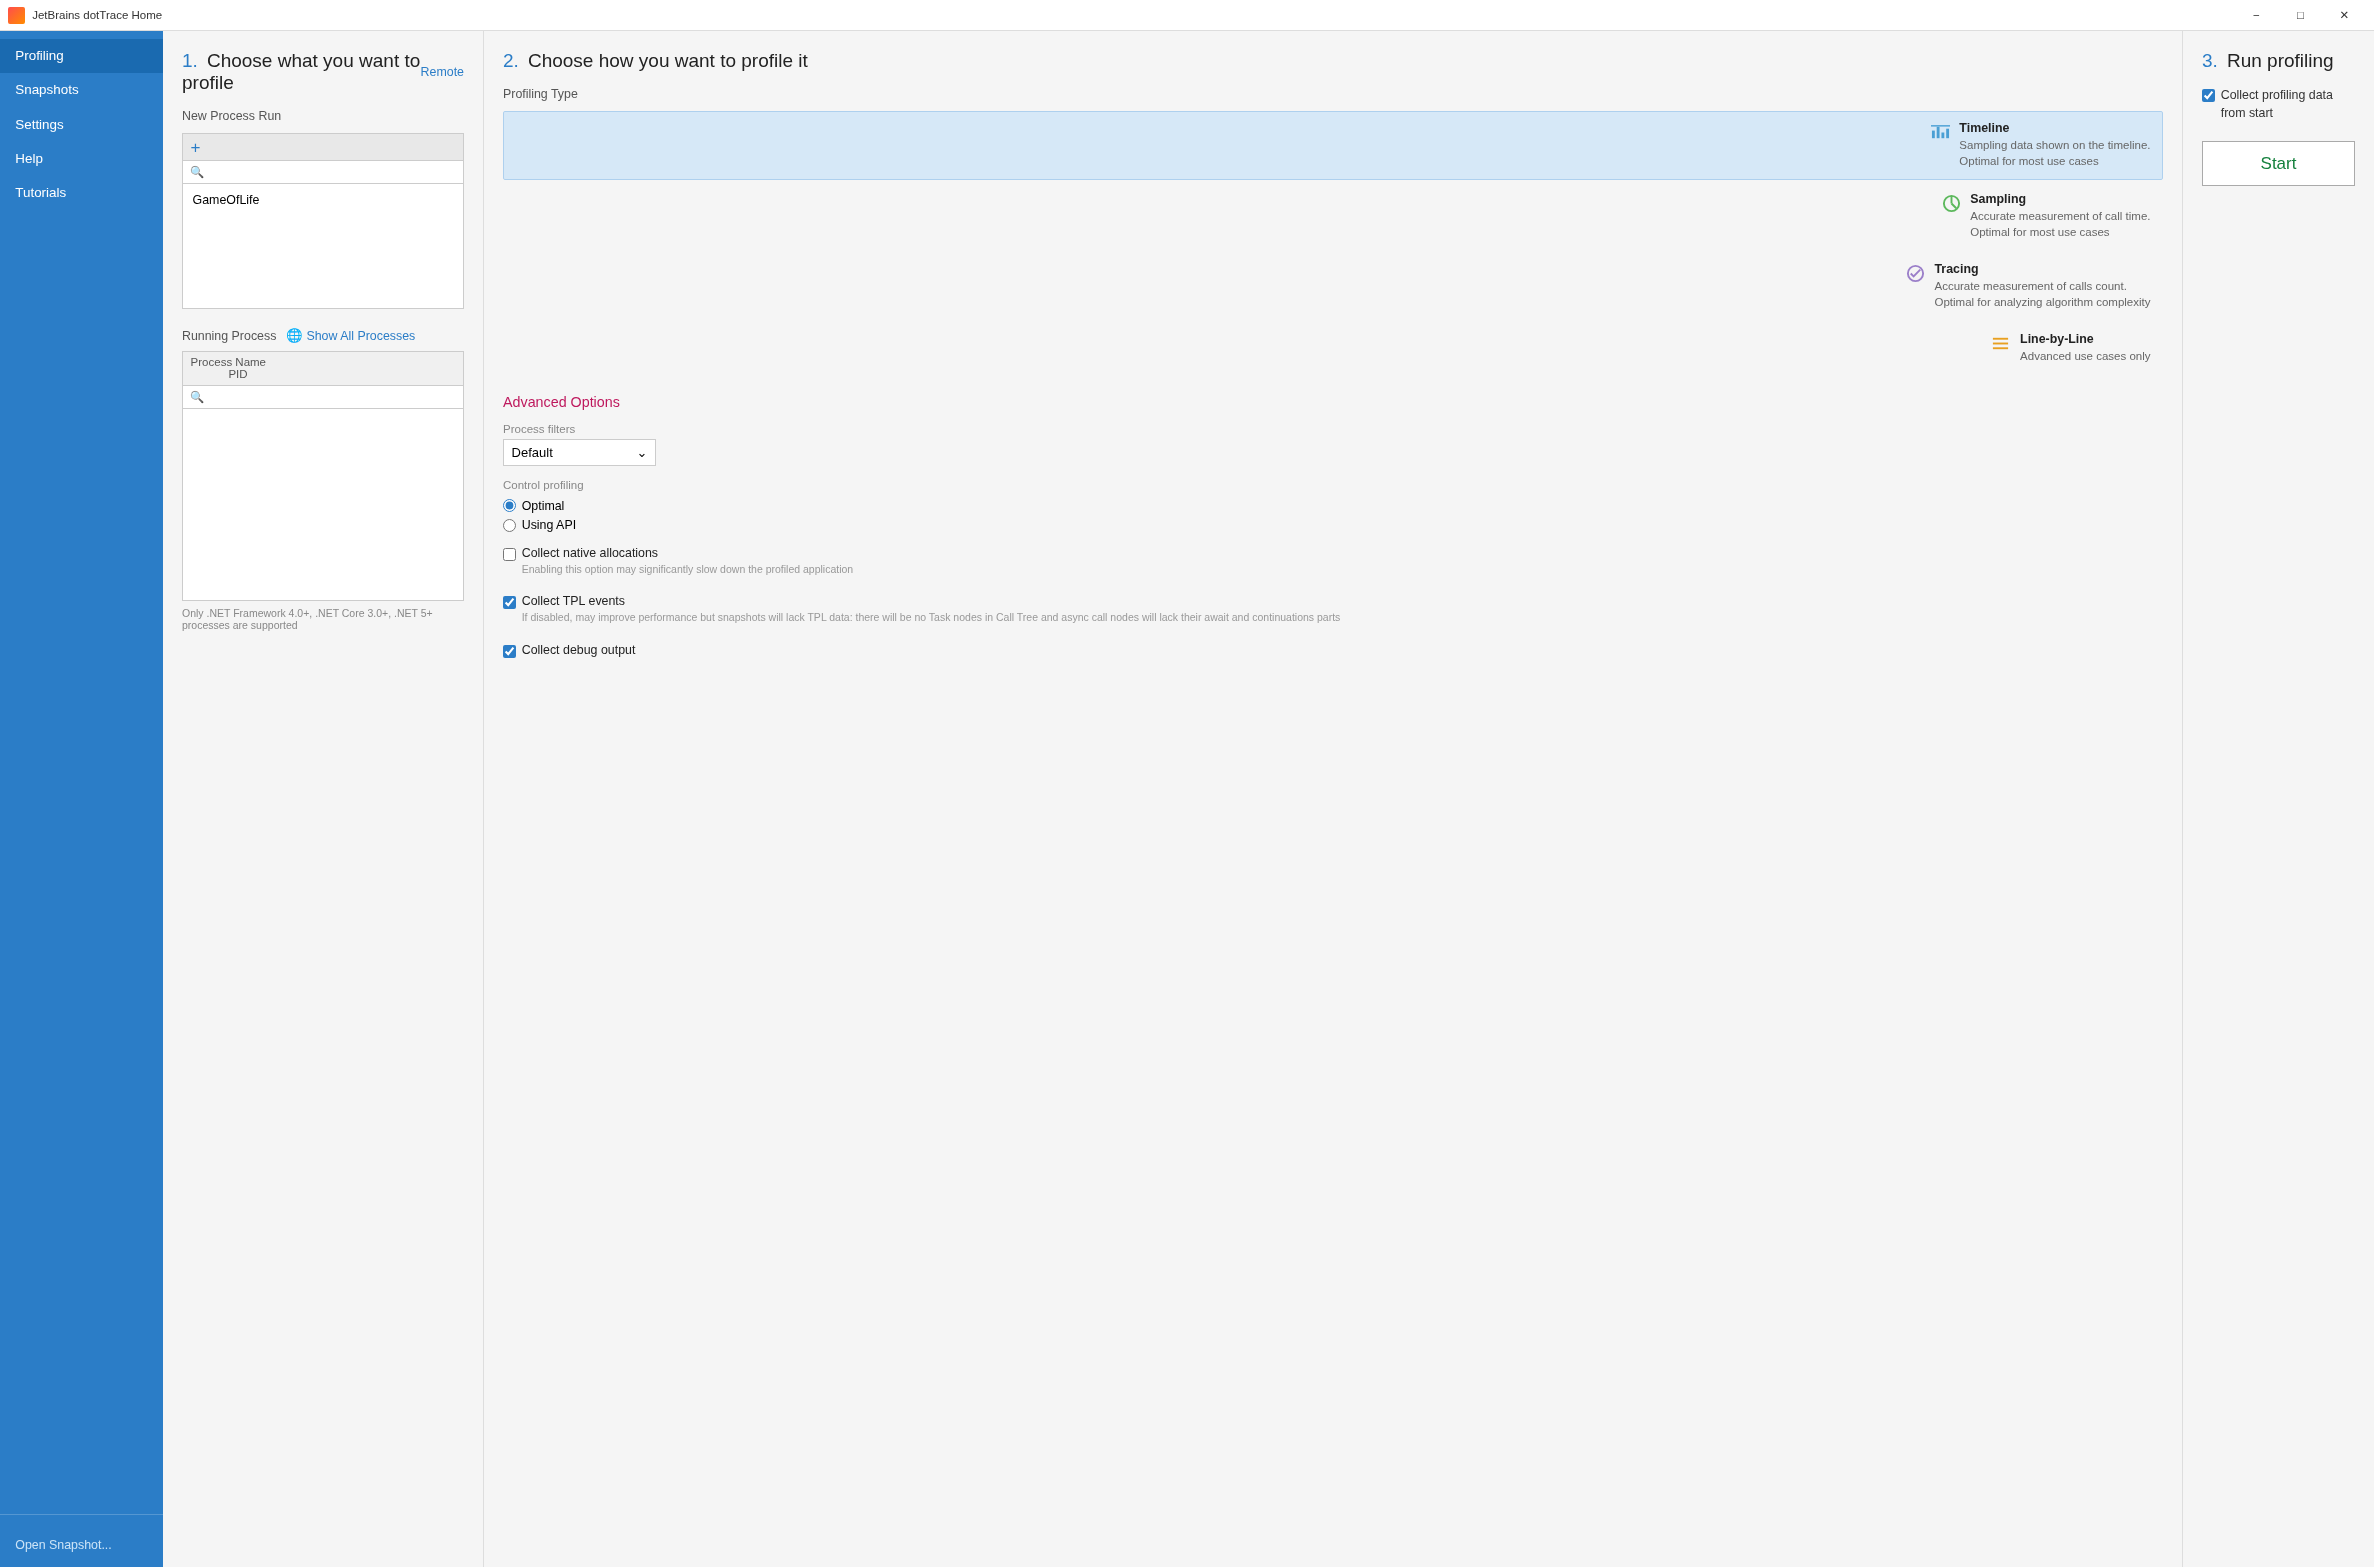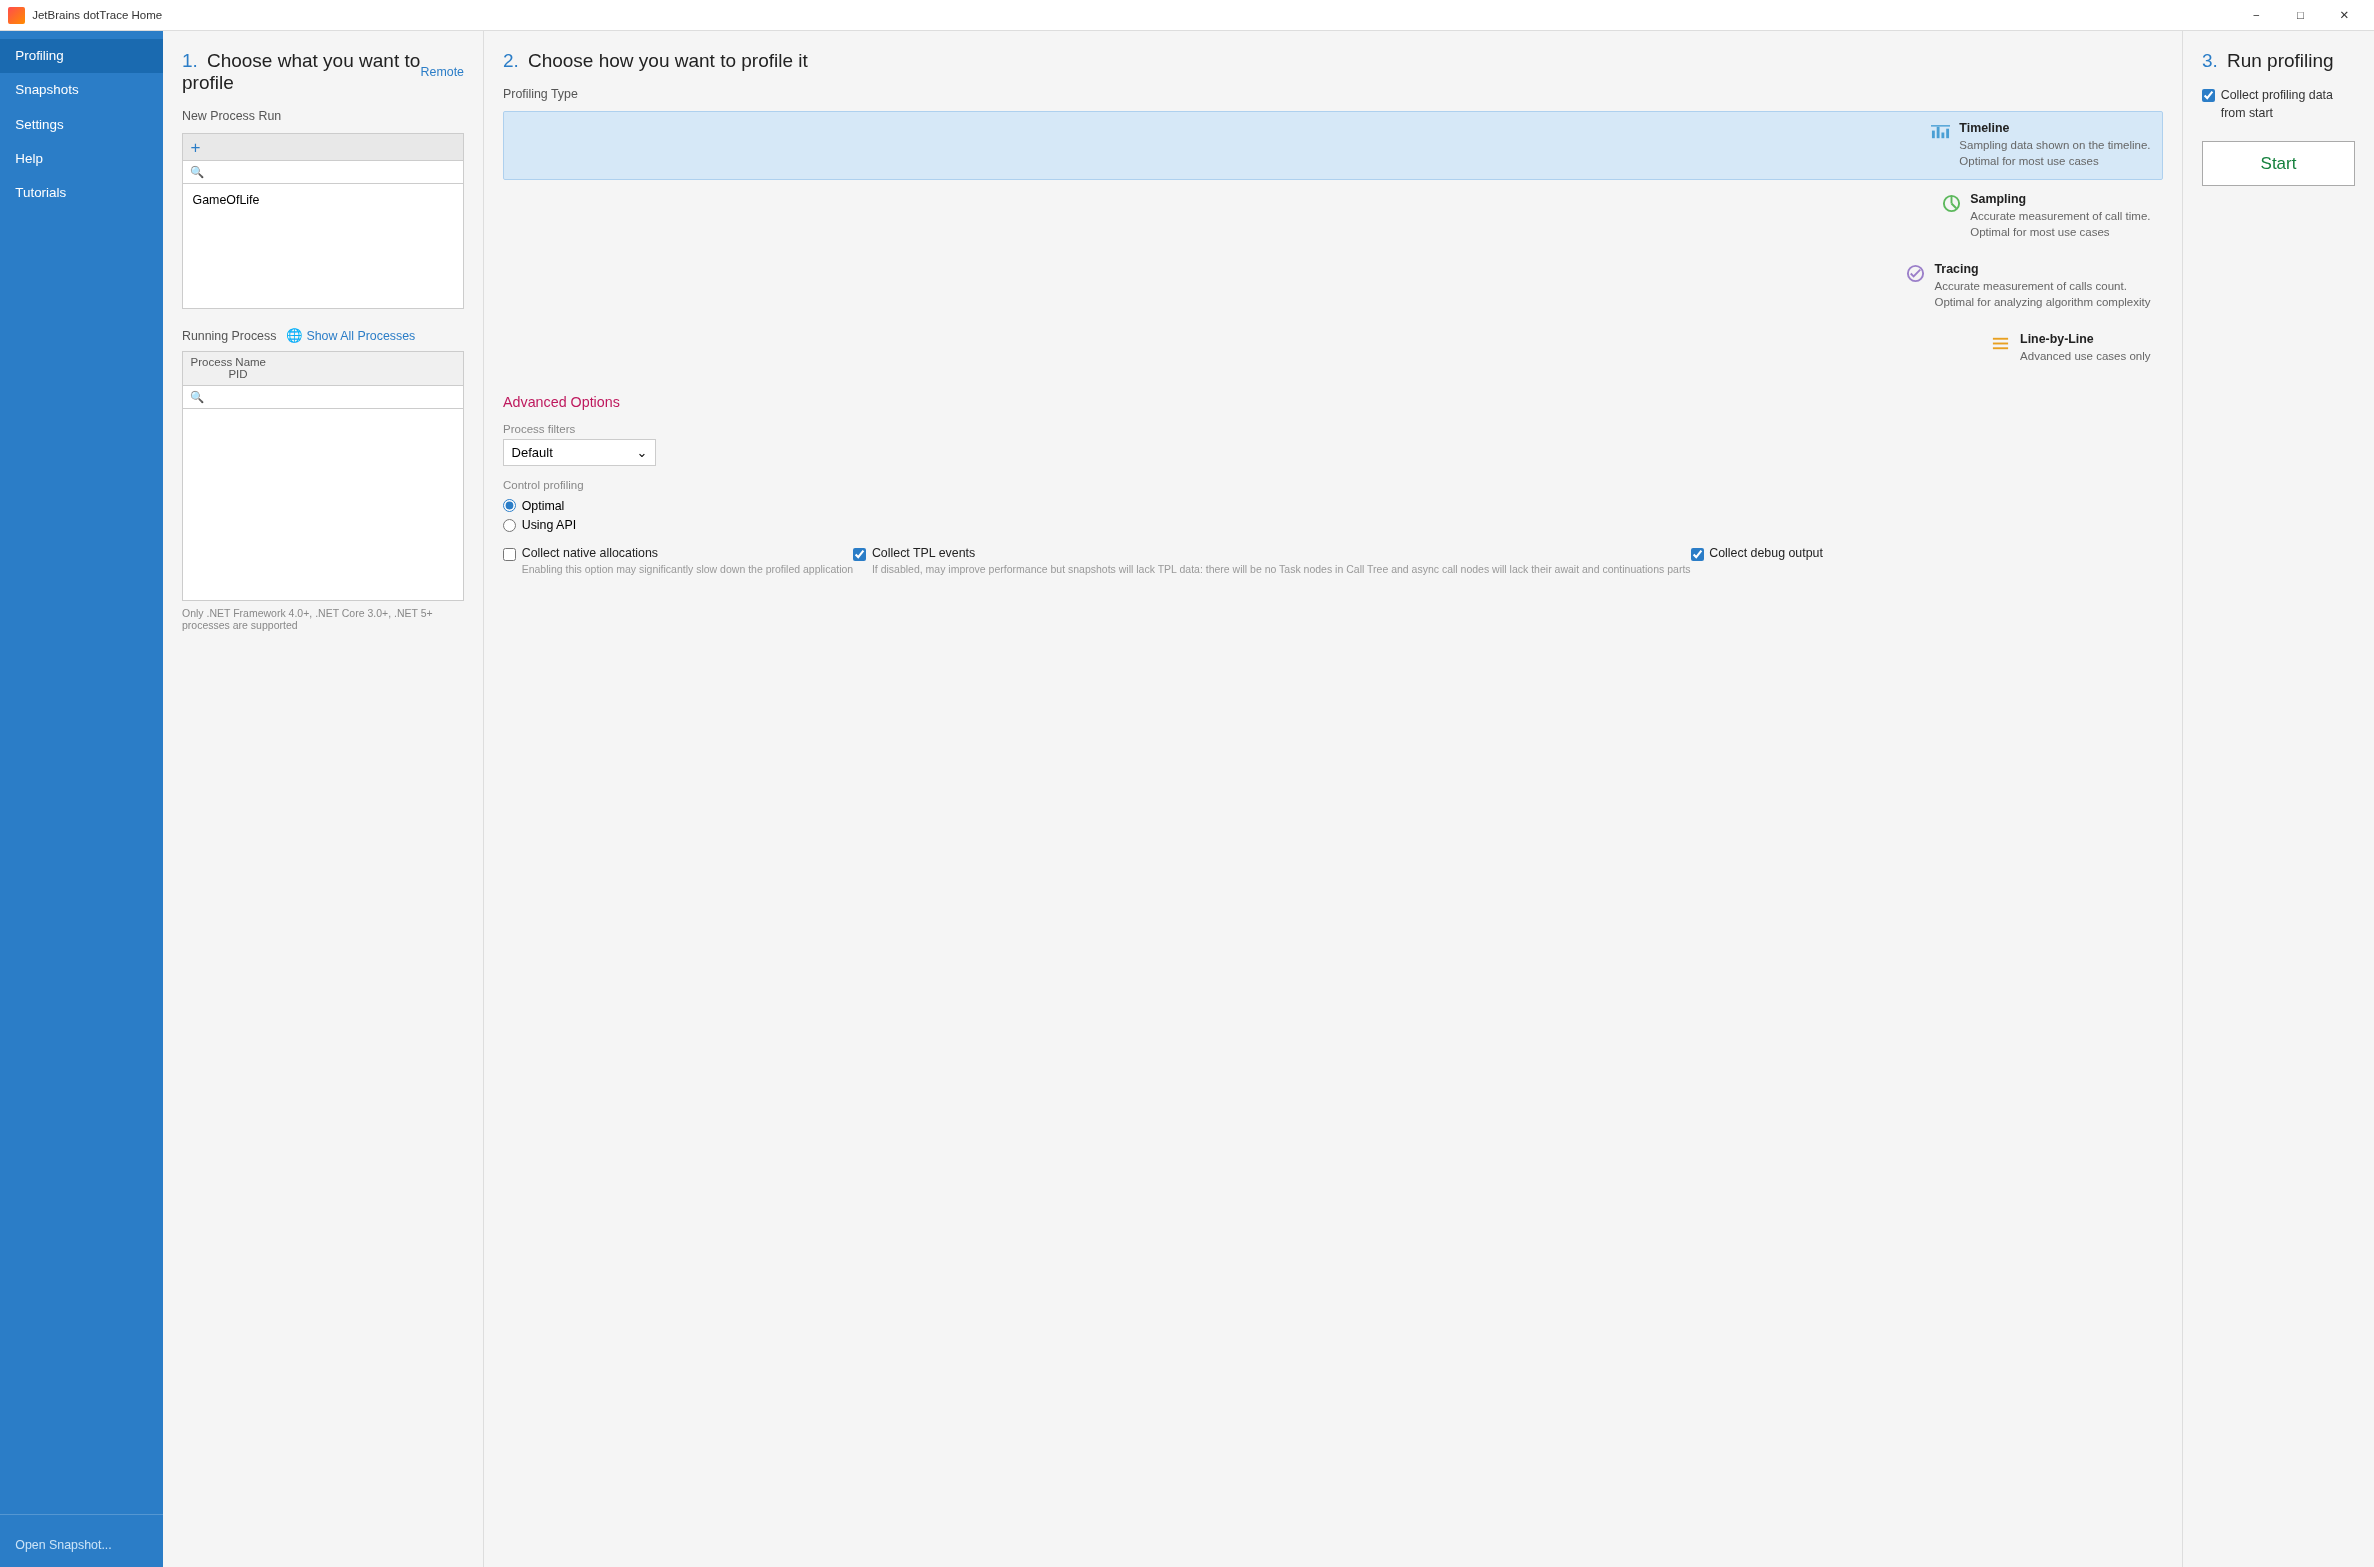--- a/index.html
+++ b/index.html
@@ -274,21 +274,21 @@
       align-items: center;
       justify-content: space-between;
       margin-bottom: 13.4px;
     }
     .control-profiling-label {
       font-size: 11.5px; color: #888; margin-bottom: 7.6px;
     }
     .radio-group { display: flex; flex-direction: column; gap: 5.7px; margin-bottom: 13.4px; }
     .radio-item { display: flex; align-items: center; gap: 5.7px; cursor: pointer; font-size: 12.4px; }
     .radio-input { accent-color: #2b7dc7; }
-    .checkbox-group { display: flex; flex-direction: row; gap: 0; }
+    .checkbox-group { display: flex; flex-direction: column; gap: 18px; }
     .checkbox-item { display: flex; align-items: flex-start; gap: 5.7px; }
     .checkbox-input { accent-color: #2b7dc7; margin-top: 1.9px; }
     .checkbox-text {}
     .checkbox-label { font-size: 12.4px; color: #222; font-weight: 500; }
     .checkbox-desc { font-size: 10.5px; color: #999; line-height: 1.4; margin-top: 1.9px; }
 
     
     .collect-row {
       display: flex;
       align-items: flex-start;

